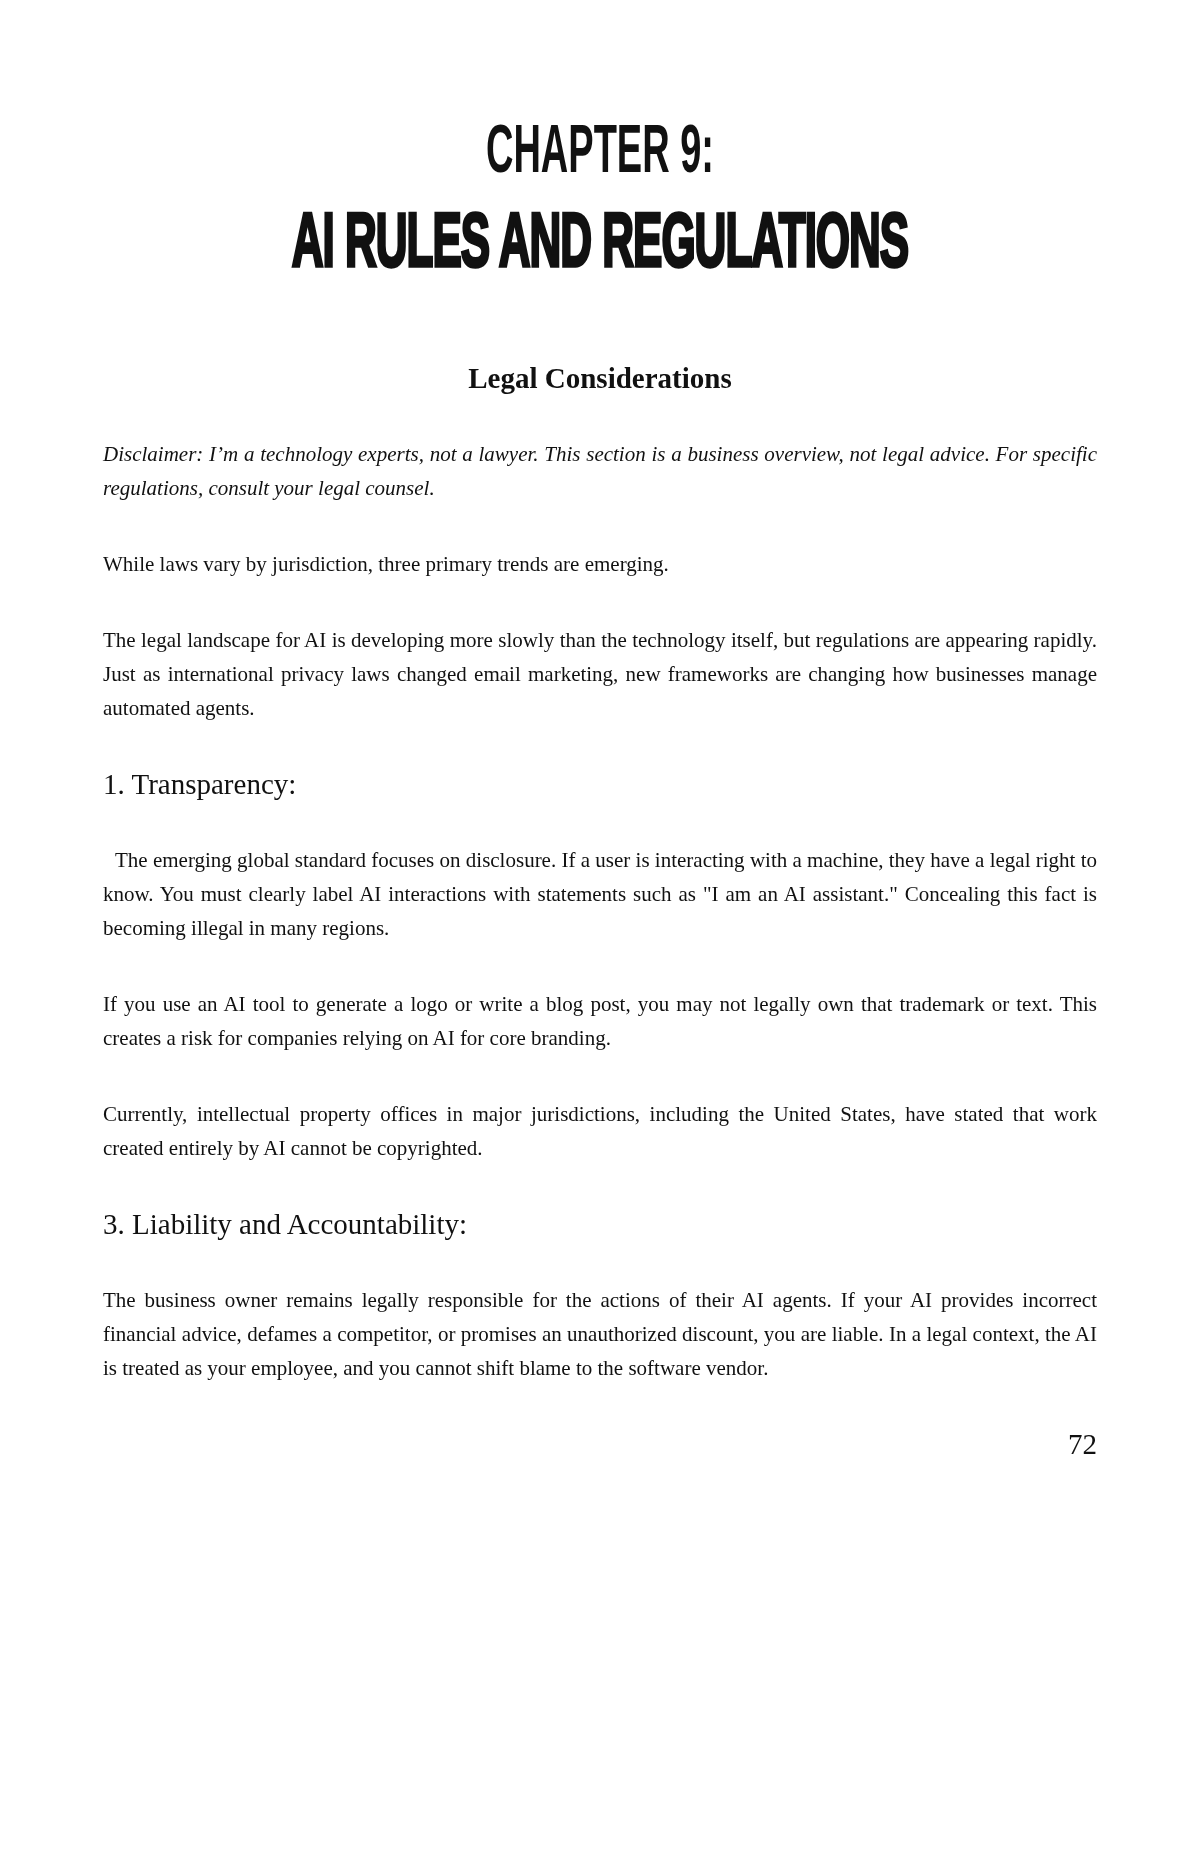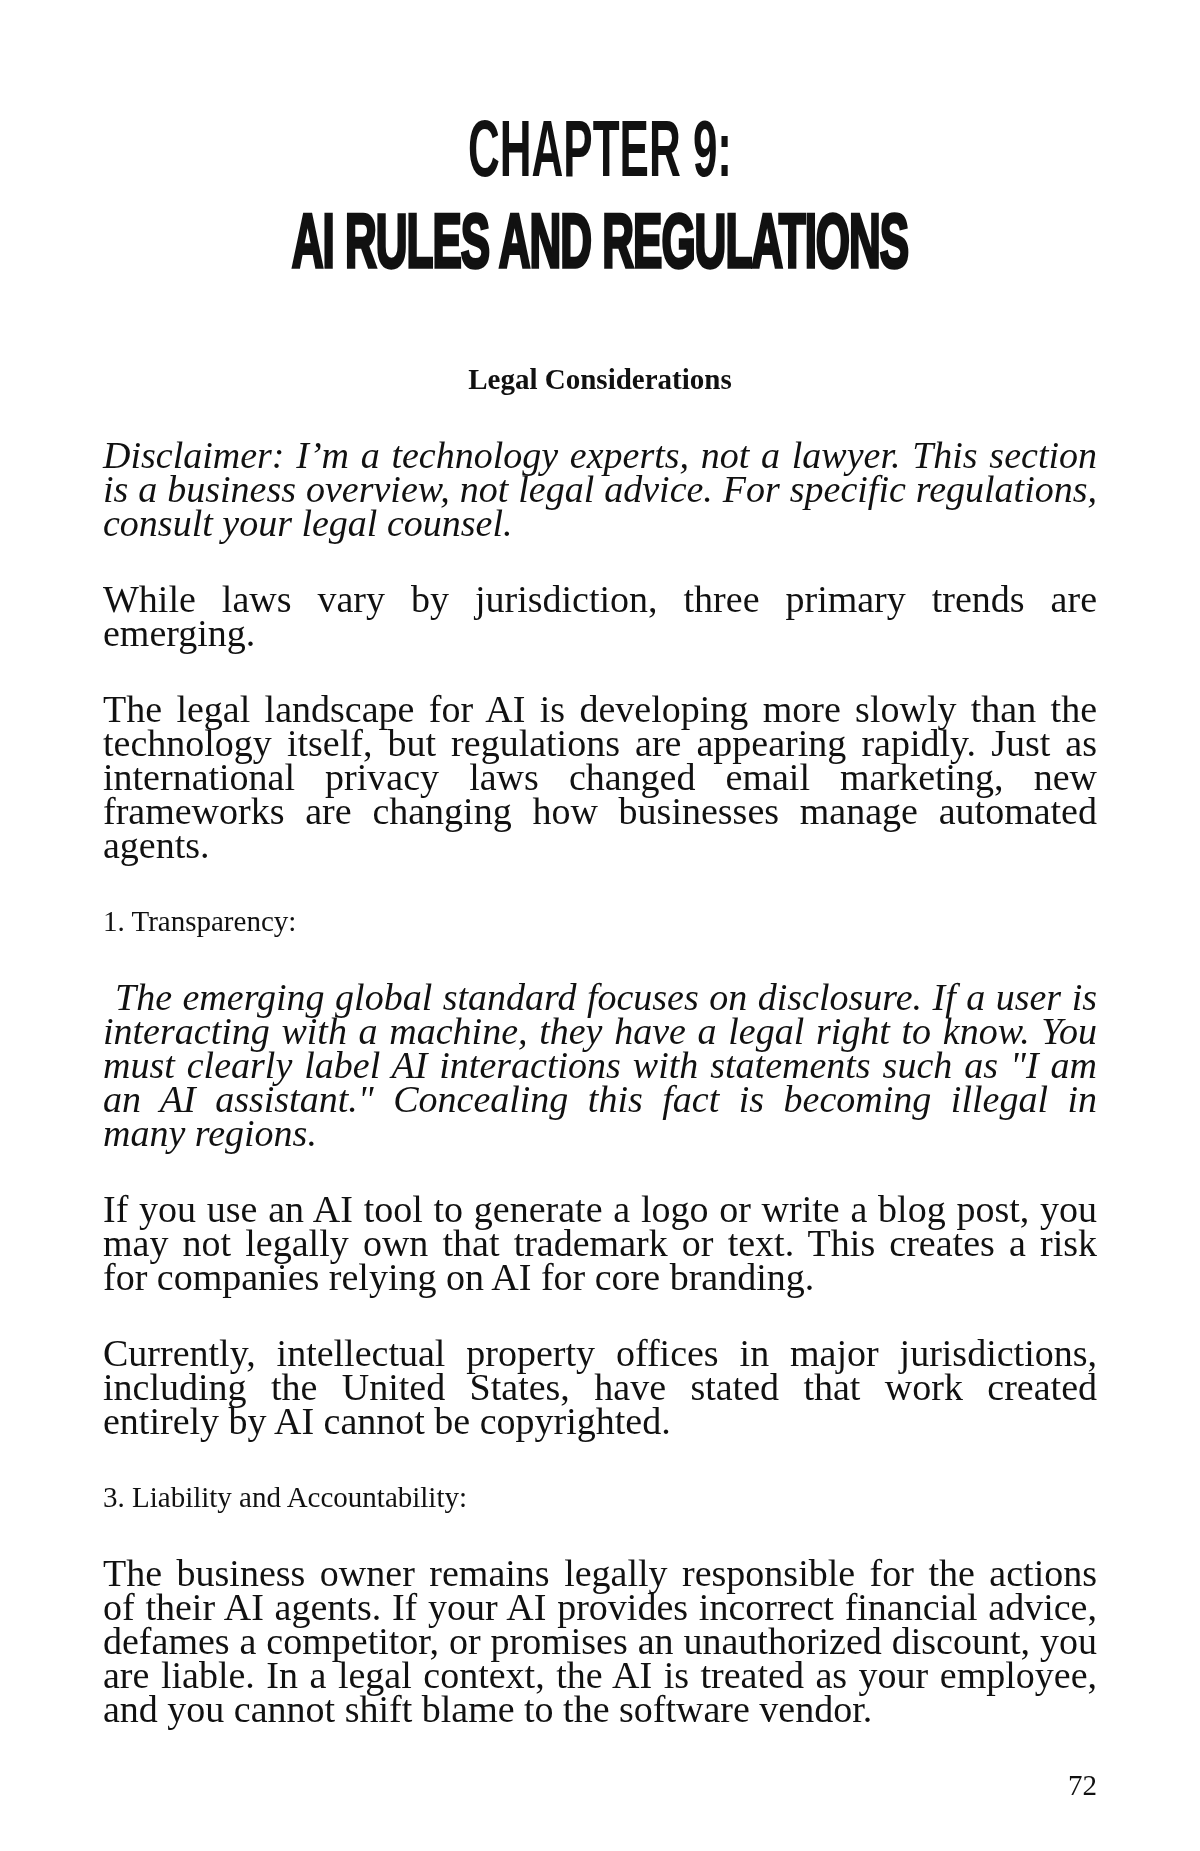--- a/index.html
+++ b/index.html
@@ -17,21 +17,21 @@
   .page {
     box-sizing: border-box;
     width: 1200px;
     height: 1851px;
     padding: 114px 103px 0 103px;
   }
   
   .chapter-header { text-align: center; }
   .kicker {
     line-height: 70px;
-    font-size: 44px;
+    font-size: 38px;
     white-space: nowrap;
   }
   .kicker .condensed {
     display: inline-block;
     font-family: "Liberation Sans", sans-serif;
     font-weight: bold;
     transform: scaleY(1.8);
     transform-origin: 50% 50%;
     letter-spacing: 0;
   }
@@ -60,27 +60,27 @@
     text-align: center;
   }
   .subheading {
     margin: 0 0 42px 0;
     font-size: 29px;
     line-height: 34px;
     font-weight: normal;
   }
   .para {
     margin: 0 0 42px 0;
-    font-size: 38px;
+    font-size: 21px;
     line-height: 34px;
     text-align: justify;
     text-justify: inter-word;
   }
   .para.italic { font-style: italic; }
-  .para.indent { text-indent: 12px; font-style: italic; }
+  .para.indent { text-indent: 12px; }
   
   .page-footer {
     margin-top: 26px;
     text-align: right;
   }
   .page-number {
     display: inline-block;
     font-size: 29px;
     line-height: 34px;
   }

